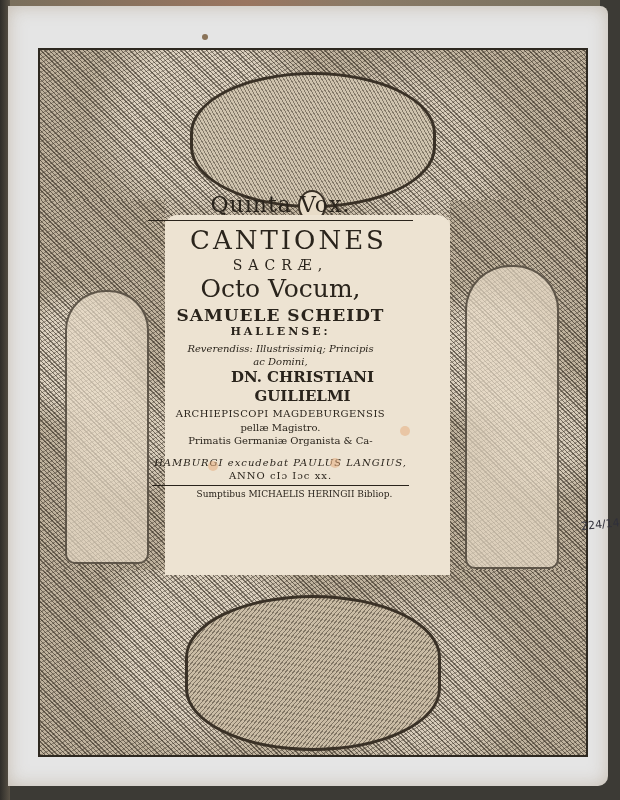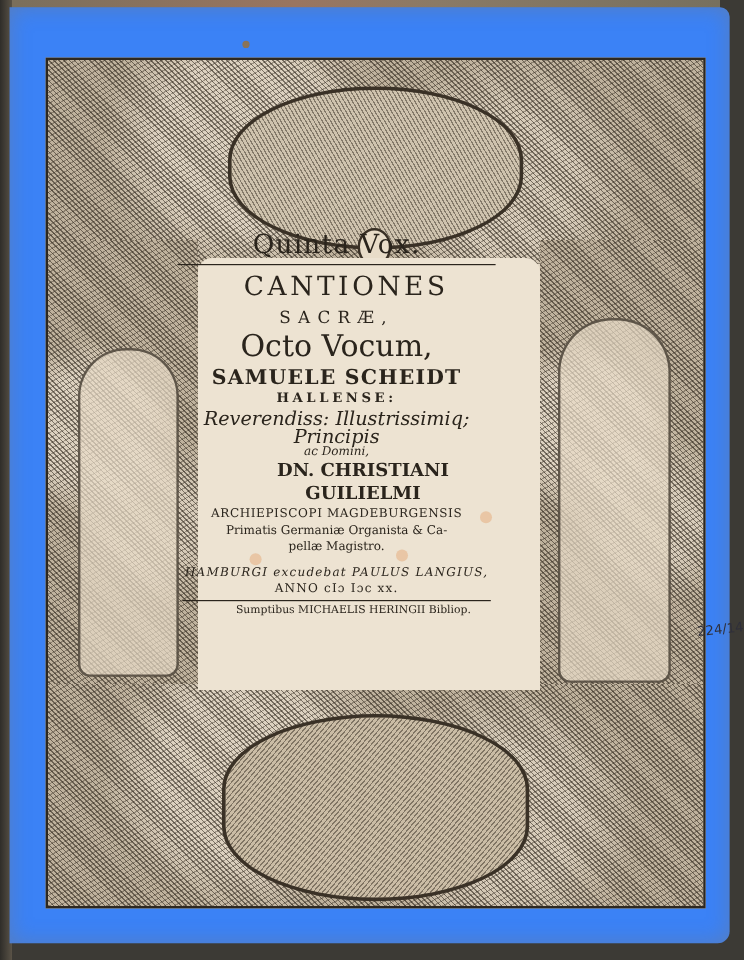--- a/index.html
+++ b/index.html
@@ -8,21 +8,21 @@
       background: #3c3a35;
       font-family: "DejaVu Serif", serif;
       position: relative;
     }
     .top-edge {
       position: absolute; left: 10px; top: 0; width: 590px; height: 8px;
       background: linear-gradient(to right, #7a6f5c, #9a7560 40%, #8a7a66 60%, #77705f);
     }
     .page {
       position: absolute; left: 8px; top: 6px; width: 600px; height: 780px;
-      background: #3b82f6;
+      background: #e5e5e5;
       border-radius: 0 8px 10px 0;
       box-shadow: inset 0 0 18px rgba(140,115,80,0.35);
     }
     .left-bind {
       position: absolute; left: 0; top: 0; width: 10px; height: 800px;
       background: linear-gradient(to right, #2f2d29, #5a5347);
     }
     .frame {
       position: absolute; left: 30px; top: 42px; width: 546px; height: 705px;
       border: 2px solid #2d2820;
@@ -71,27 +71,27 @@
       position: absolute; left: 125px; top: 165px; width: 285px; height: 360px;
       background: #ede3d2;
       border-radius: 12px 12px 0 0;
     }
     .title-block {
       position: absolute; left: 130px; top: 178px; width: 285px;
       text-align: center; color: #2a241c;
     }
     .quinta { font-size: 22px; letter-spacing: 1px; margin-top: 8px; }
     .rule { border-top: 1.5px solid #2a241c; margin: 3px 10px 2px; }
-    .cantiones { font-size: 22px; letter-spacing: 3px; line-height: 34px; padding-left: 16px; }
+    .cantiones { font-size: 26px; letter-spacing: 3px; line-height: 34px; padding-left: 16px; }
     .sacrae { font-size: 14px; letter-spacing: 6px; line-height: 16px; }
     .octo { font-size: 25px; line-height: 32px; }
     .auctore { font-size: 8px; letter-spacing: 2px; margin-top: 4px; font-weight: bold; }
     .author { font-size: 17px; font-weight: bold; letter-spacing: 1px; line-height: 20px; }
     .hallense { font-size: 11px; letter-spacing: 3px; font-weight: bold; }
-    .reverend { font-family: "DejaVu Serif", serif; font-style: italic; font-size: 16px; line-height: 15px; margin-top: 3px; }
+    .reverend { font-family: "DejaVu Serif", serif; font-style: italic; font-size: 10px; line-height: 15px; margin-top: 3px; }
     .ac-domini { font-style: italic; font-size: 10px; line-height: 12px; }
     .dn { font-size: 15px; font-weight: bold; line-height: 19px; padding-left: 44px; }
     .archi { font-size: 10px; letter-spacing: 0.5px; line-height: 15px; }
     .primatis { font-size: 10px; line-height: 13px; }
     .hamburg { font-style: italic; font-size: 10px; letter-spacing: 1px; margin-top: 9px; line-height: 13px; }
     .anno { font-size: 10px; letter-spacing: 1px; line-height: 13px; font-weight: normal; }
     .rule2 { border-top: 1.5px solid #2a241c; margin: 3px 14px 2px; }
     .sumptibus { font-size: 9px; line-height: 12px; padding-left: 28px; }
     .shelfmark {
       position: absolute; left: 573px; top: 512px;
@@ -138,22 +138,22 @@
     <div class="rule"></div>
     <div class="cantiones">CANTIONES</div>
     <div class="sacrae">SACRÆ,</div>
     <div class="octo">Octo Vocum,</div>
     <div class="author">SAMUELE SCHEIDT</div>
     <div class="hallense">HALLENSE:</div>
     <div class="reverend">Reverendiss: Illustrissimiq; Principis</div>
     <div class="ac-domini">ac Domini,</div>
     <div class="dn">DN. CHRISTIANI GUILIELMI</div>
     <div class="archi">ARCHIEPISCOPI MAGDEBURGENSIS</div>
+    <div class="primatis">pellæ Magistro.</div>
     <div class="primatis">Primatis Germaniæ Organista &amp; Ca-</div>
-    <div class="primatis">pellæ Magistro.</div>
     <div class="hamburg">HAMBURGI excudebat PAULUS LANGIUS,</div>
     <div class="anno">ANNO cIɔ Iɔc xx.</div>
     <div class="rule2"></div>
     <div class="sumptibus">Sumptibus MICHAELIS HERINGII Bibliop.</div>
   </div>
 
   <div class="spot" style="left:322px; top:452px;"></div>
   <div class="spot" style="left:392px; top:420px;"></div>
   <div class="spot" style="left:200px; top:455px;"></div>
 

